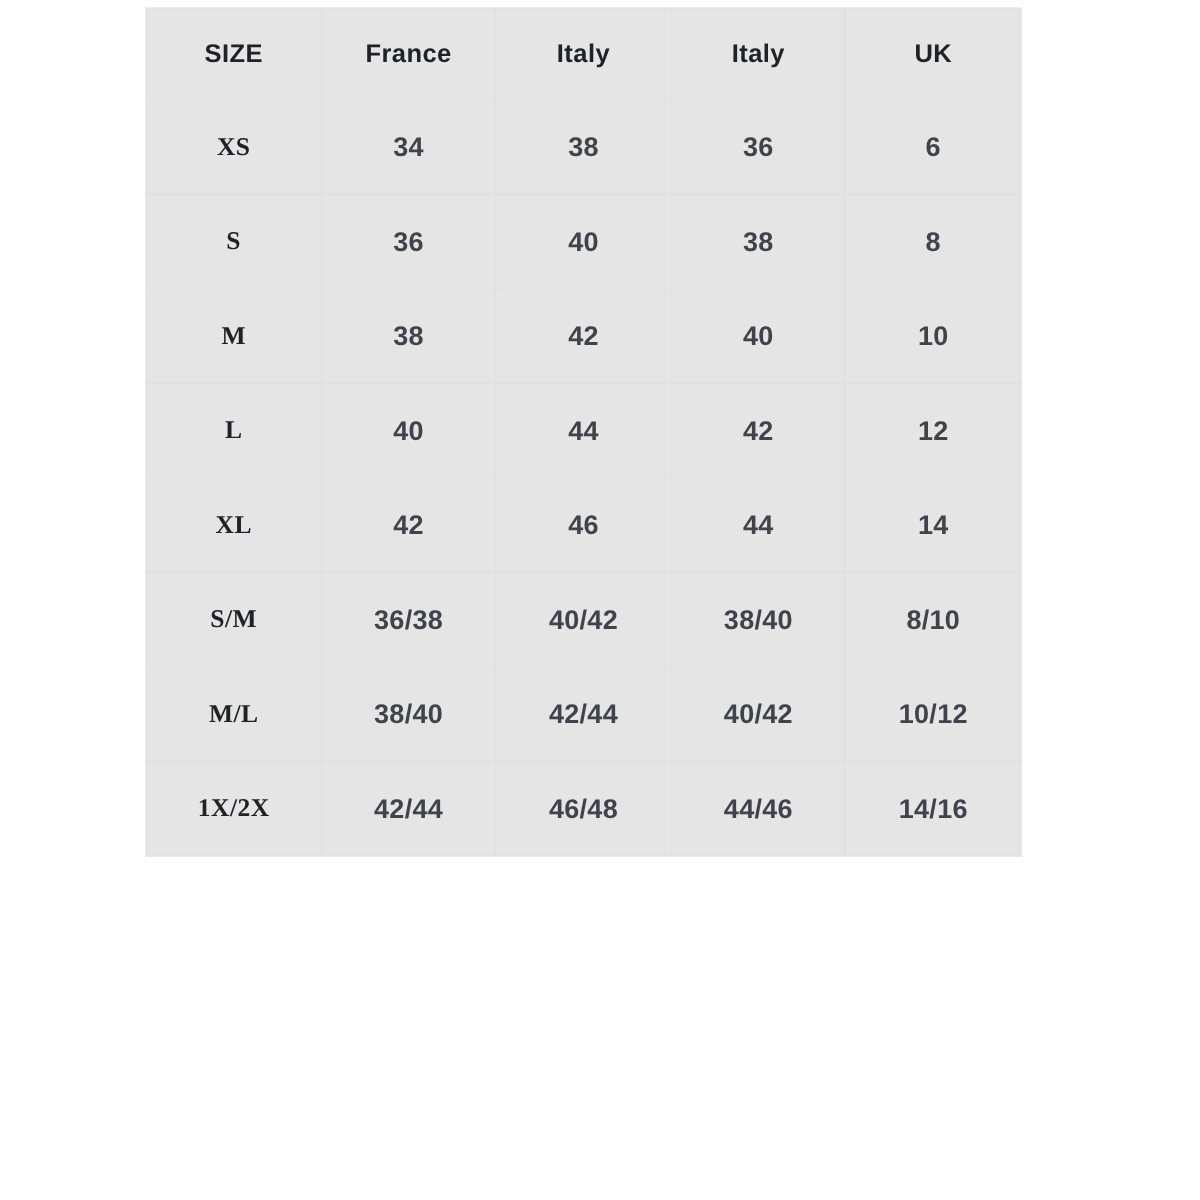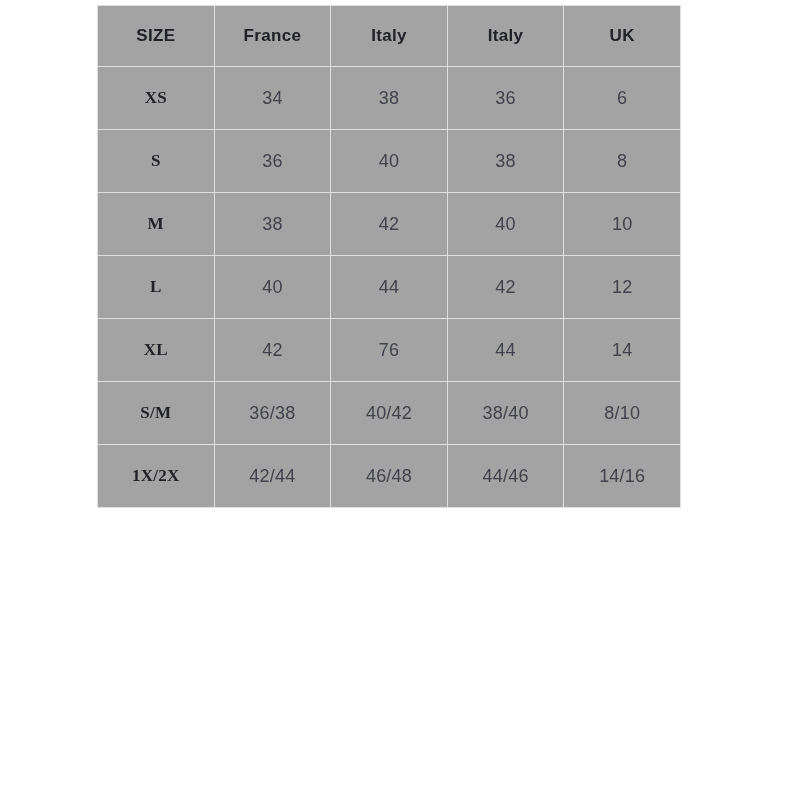--- a/index.html
+++ b/index.html
@@ -18,41 +18,41 @@
   }
   table {
     width: 584px;
     table-layout: fixed;
     border-collapse: collapse;
   }
   th, td {
     border: 1px solid #e0e0e0;
     text-align: center;
     vertical-align: middle;
-    background: #a3a3a3;
+    background: #e5e5e5;
   }
   .size-table thead tr { height: 61px; }
   .size-table tbody tr { height: 63px; }
   .special-table tbody tr { height: 63px; }
   th {
     font-size: 17px;
     font-weight: 700;
     color: #212228;
     letter-spacing: 0.3px;
   }
   td.label {
     font-size: 17px;
     font-weight: 700;
     color: #212228;
     letter-spacing: 0.3px;
     font-family: Liberation Serif, serif;
   }
   td.value {
     font-size: 18px;
-    font-weight: 400;
+    font-weight: 700;
     color: #41424c;
     letter-spacing: 0.2px;
   }
   .table-gap { height: 35px; }
 </style>
 </head>
 <body>
 
 <div class="page">
 
@@ -91,30 +91,37 @@
         <tr>
           <td class="label">L</td>
           <td class="value">40</td>
           <td class="value">44</td>
           <td class="value">42</td>
           <td class="value">12</td>
         </tr>
         <tr>
           <td class="label">XL</td>
           <td class="value">42</td>
-          <td class="value">76</td>
+          <td class="value">46</td>
           <td class="value">44</td>
           <td class="value">14</td>
         </tr>
         <tr>
           <td class="label">S/M</td>
           <td class="value">36/38</td>
           <td class="value">40/42</td>
           <td class="value">38/40</td>
           <td class="value">8/10</td>
+        </tr>
+        <tr>
+          <td class="label">M/L</td>
+          <td class="value">38/40</td>
+          <td class="value">42/44</td>
+          <td class="value">40/42</td>
+          <td class="value">10/12</td>
         </tr>
         <tr>
           <td class="label">1X/2X</td>
           <td class="value">42/44</td>
           <td class="value">46/48</td>
           <td class="value">44/46</td>
           <td class="value">14/16</td>
         </tr>
       </tbody>
   </table>

